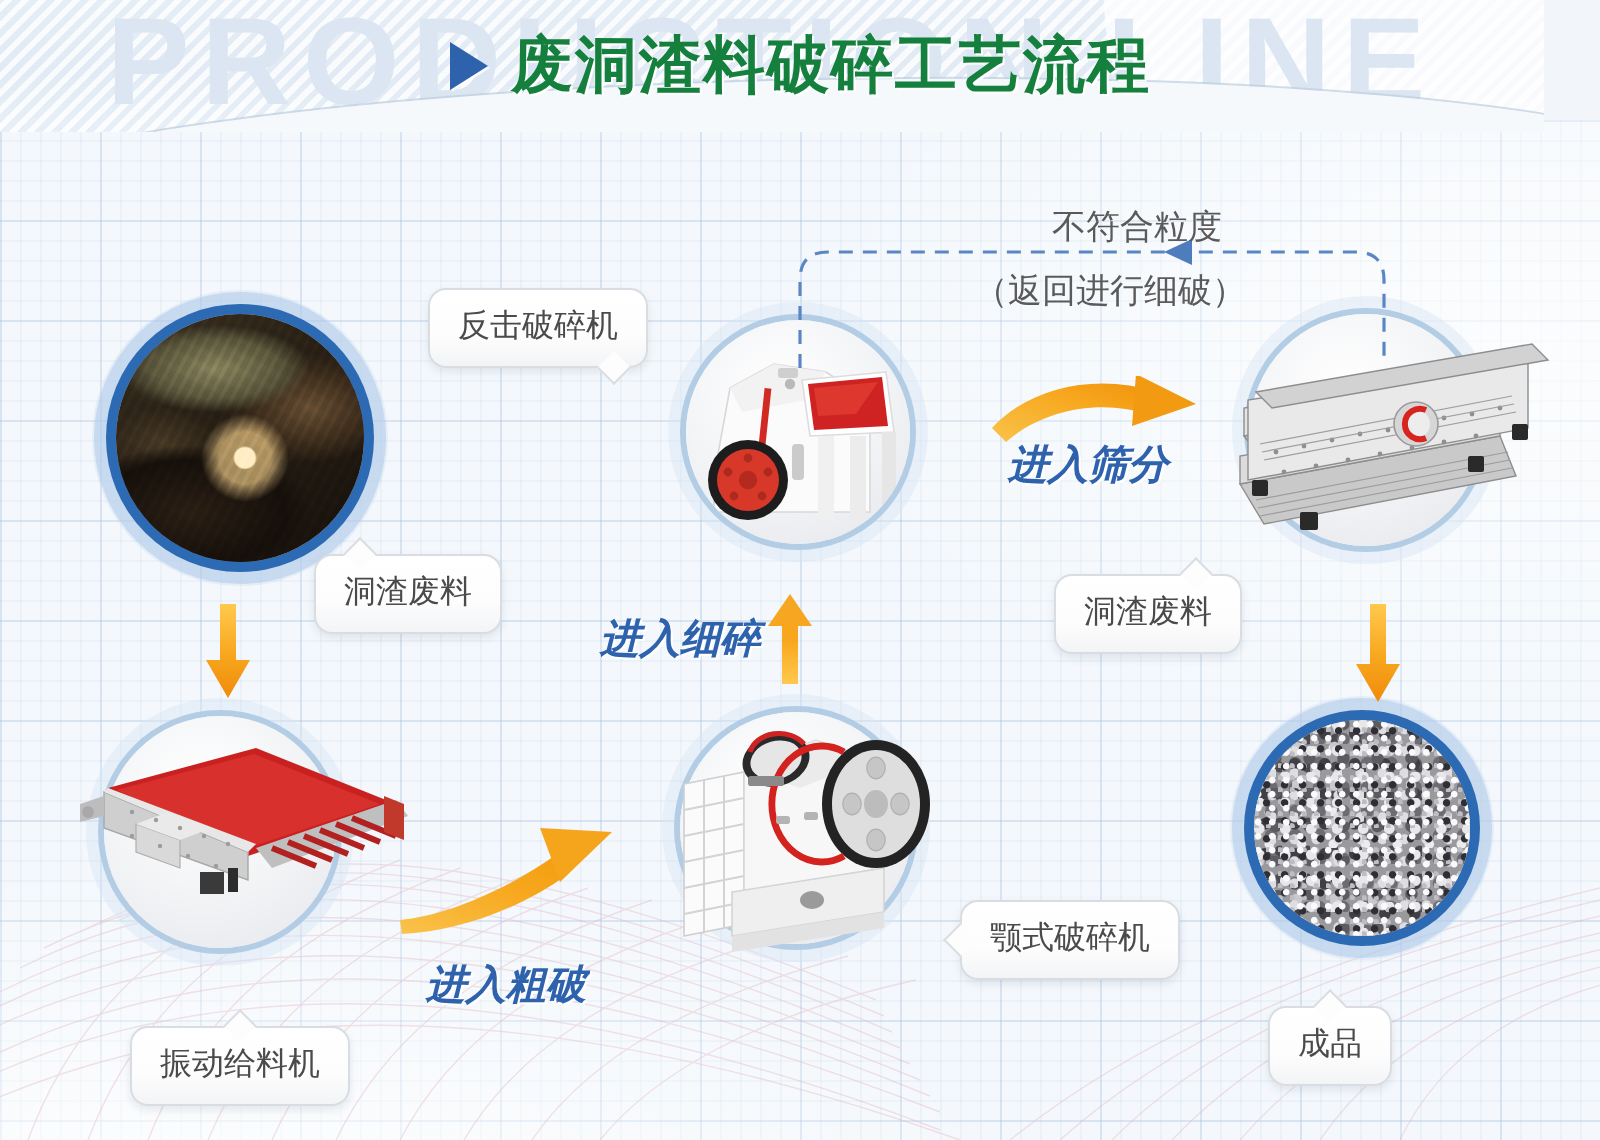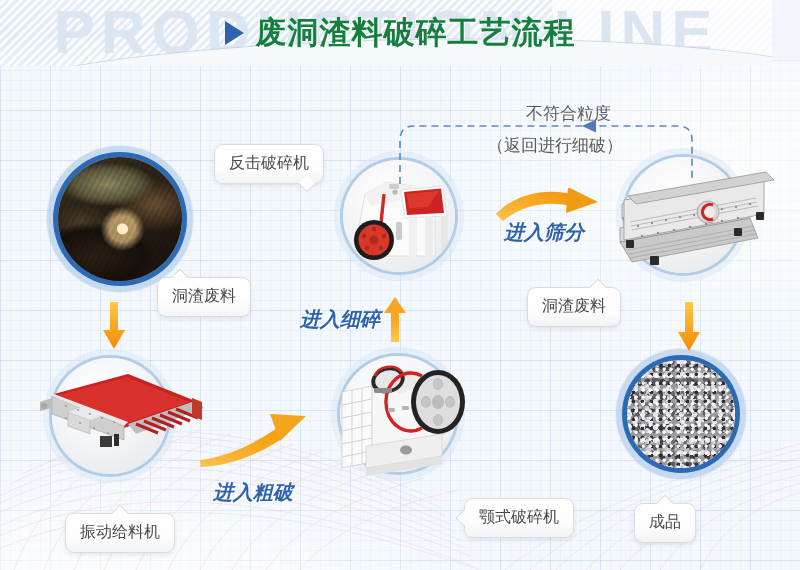--- a/index.html
+++ b/index.html
@@ -469,21 +469,21 @@
       <ellipse cx="108" cy="34" rx="4.6" ry="5.4"></ellipse>
       <ellipse cx="120" cy="52" rx="4.6" ry="5.4"></ellipse>
       <ellipse cx="108" cy="70" rx="4.6" ry="5.4"></ellipse>
       <ellipse cx="96" cy="52" rx="4.6" ry="5.4"></ellipse>
     </g>
 
     <rect x="58" y="58" width="7" height="4" rx="1.4" fill="#b4b4b4"></rect>
     <rect x="72" y="56" width="7" height="4" rx="1.4" fill="#b4b4b4"></rect>
     <rect x="44" y="38" width="18" height="5" rx="1.4" fill="#8a8a8a"></rect>
   </svg>
-  <div class="label" style="left:464px; top:450px;margin-top:48px;">
+  <div class="label" style="left:480px; top:450px;">
     <span>颚式破碎机</span>
     <span class="tail tail-l"></span>
   </div>
 
   <div class="node" style="left:627px; top:360px;">
     <div class="circle ring-dark" style="width:108px;height:108px;">
       <div class="inner">
         <div class="photo-agg"></div>
       </div>
     </div>

